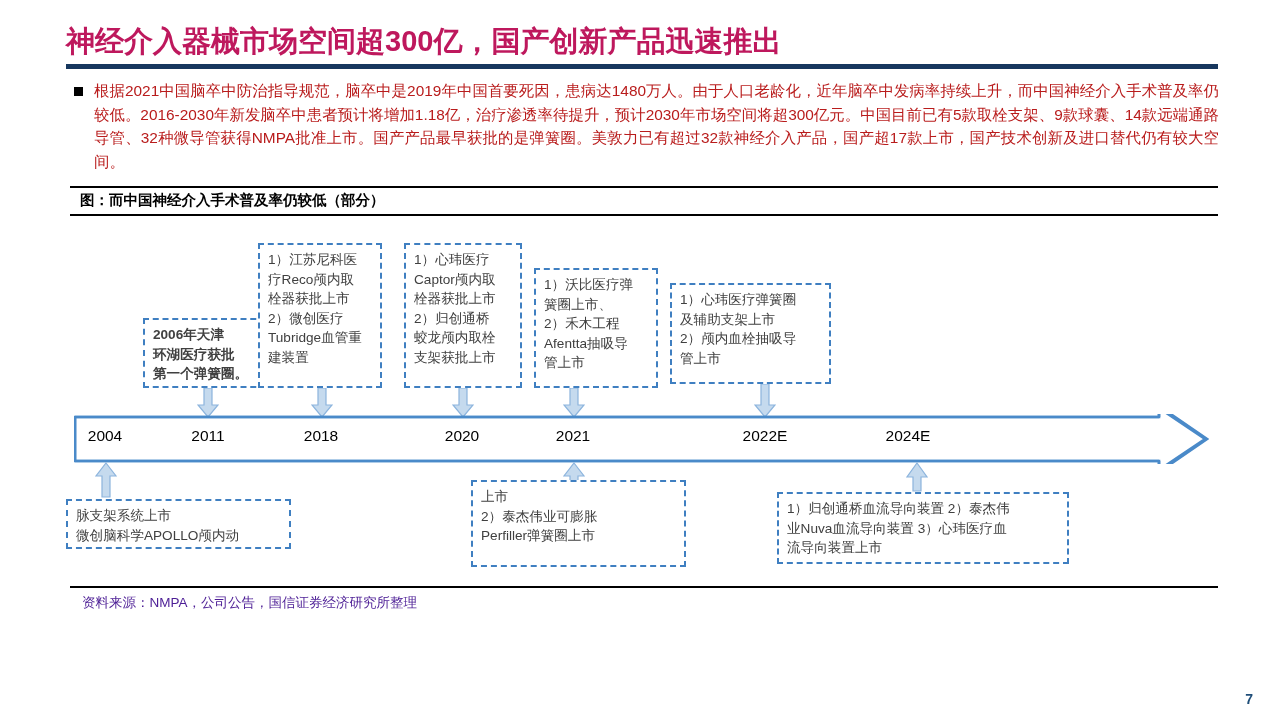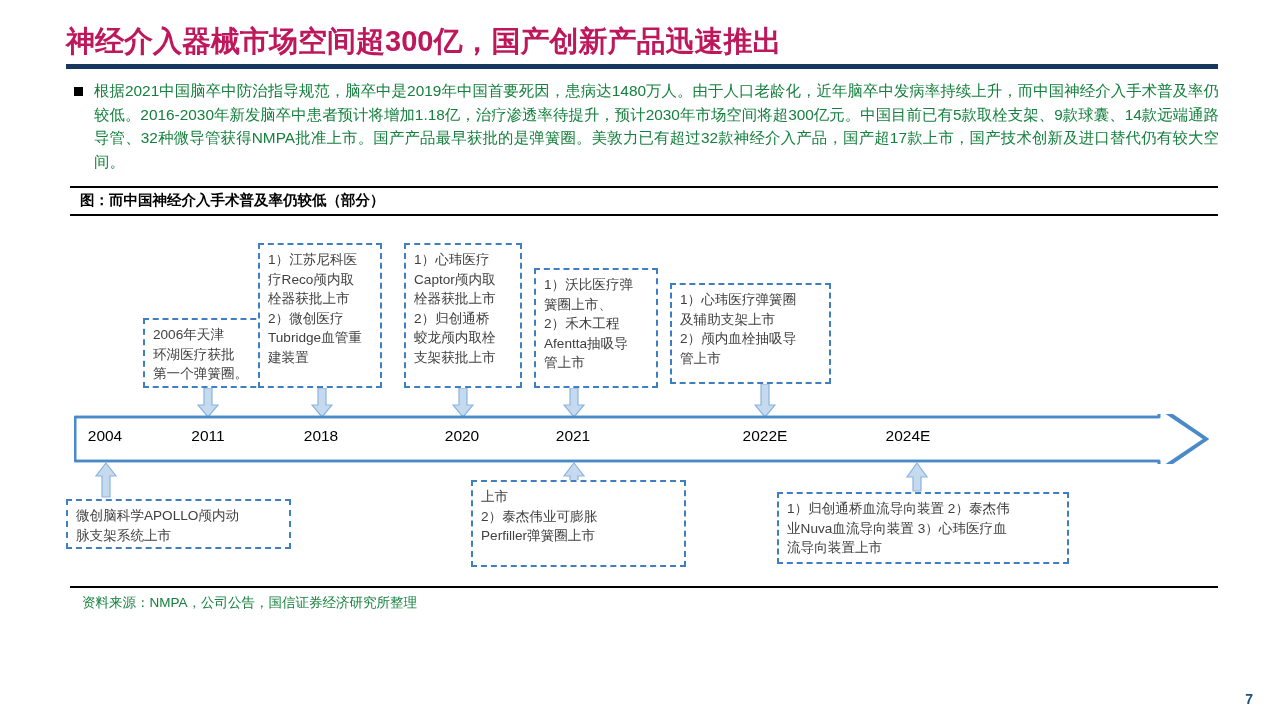--- a/index.html
+++ b/index.html
@@ -26,35 +26,35 @@
 
   
   .bullet-row{
     position:absolute;left:74px;top:79px;width:1145px;
     display:flex;align-items:flex-start;
   }
   .bullet-mark{
     width:9px;height:9px;background:#000;margin-top:8px;margin-right:11px;flex:0 0 auto;
   }
   .bullet-text{
-    font-size:15.4px;line-height:23.5px;color:#15803d;text-align:justify;
+    font-size:15.4px;line-height:23.5px;color:#b91c1c;text-align:justify;
     flex:1 1 auto;
   }
 
   
   .fig-rule-top{position:absolute;left:70px;top:186px;width:1148px;height:2px;background:#000;}
   .fig-title{
     position:absolute;left:80px;top:191px;
     font-size:14.5px;font-weight:bold;color:#000;
   }
   .fig-rule-bot{position:absolute;left:70px;top:214px;width:1148px;height:2px;background:#000;}
 
   
   .src-rule{position:absolute;left:70px;top:586px;width:1148px;height:2px;background:#000;}
-  .src-text{position:absolute;left:82px;top:594px;font-size:13.5px;color:#15803d;}
+  .src-text{position:absolute;left:82px;top:594px;font-size:13.5px;color:#4c1d95;}
 
   
   .pagenum{position:absolute;right:26px;bottom:12px;font-size:14px;color:#1f4e79;font-weight:bold;}
 
   
   .tl-wrap{position:absolute;left:74px;top:414px;width:1135px;height:50px;}
   .tl-svg{display:block;}
   .tl-labels{position:absolute;left:0;top:0;width:100%;height:100%;}
   .tl-year{
     position:absolute;top:13px;
@@ -87,21 +87,21 @@
 
   <div class="bullet-row">
     <div class="bullet-mark"></div>
     <div class="bullet-text">根据2021中国脑卒中防治指导规范，脑卒中是2019年中国首要死因，患病达1480万人。由于人口老龄化，近年脑卒中发病率持续上升，而中国神经介入手术普及率仍较低。2016-2030年新发脑卒中患者预计将增加1.18亿，治疗渗透率待提升，预计2030年市场空间将超300亿元。中国目前已有5款取栓支架、9款球囊、14款远端通路导管、32种微导管获得NMPA批准上市。国产产品最早获批的是弹簧圈。美敦力已有超过32款神经介入产品，国产超17款上市，国产技术创新及进口替代仍有较大空间。</div>
   </div>
 
   <div class="fig-rule-top"></div>
   <div class="fig-title">图：而中国神经介入手术普及率仍较低（部分）</div>
   <div class="fig-rule-bot"></div>
 
-  <div class="cbox" style="left:143px;top:318px;width:123px;height:70px;">
+  <div class="cbox" style="left:143px;top:318px;width:123px;height:70px;font-weight:bold;">
     <div class="ln">2006年天津</div>
     <div class="ln">环湖医疗获批</div>
     <div class="ln">第一个弹簧圈。</div>
   </div>
 
   <div class="cbox" style="left:258px;top:243px;width:124px;height:145px;">
     <div class="ln">1）江苏尼科医</div>
     <div class="ln">疗Reco颅内取</div>
     <div class="ln">栓器获批上市</div>
     <div class="ln">2）微创医疗</div>
@@ -170,22 +170,22 @@
     <polygon points="11,1 21,14 15,14 15,35 7,35 7,14 1,14" fill="#c5daee" stroke="#8cb4dd" stroke-width="1.2"></polygon>
   </svg>
   <svg class="arrow-up" style="left:563px;top:462px;" width="22" height="24" viewBox="0 0 22 24">
     <polygon points="11,1 21,14 15,14 15,23 7,23 7,14 1,14" fill="#c5daee" stroke="#8cb4dd" stroke-width="1.2"></polygon>
   </svg>
   <svg class="arrow-up" style="left:906px;top:462px;" width="22" height="30" viewBox="0 0 22 30">
     <polygon points="11,1 21,15 15,15 15,29 7,29 7,15 1,15" fill="#c5daee" stroke="#8cb4dd" stroke-width="1.2"></polygon>
   </svg>
 
   <div class="cbox" style="left:66px;top:499px;width:225px;height:50px;">
+    <div class="ln">脉支架系统上市</div>
     <div class="ln">微创脑科学APOLLO颅内动</div>
-    <div class="ln">脉支架系统上市</div>
   </div>
 
   <div class="cbox" style="left:471px;top:480px;width:215px;height:87px;">
     <div class="ln">上市</div>
     <div class="ln">2）泰杰伟业可膨胀</div>
     <div class="ln">Perfiller弹簧圈上市</div>
   </div>
 
   <div class="cbox" style="left:777px;top:492px;width:292px;height:72px;">
     <div class="ln">1）归创通桥血流导向装置 2）泰杰伟</div>

